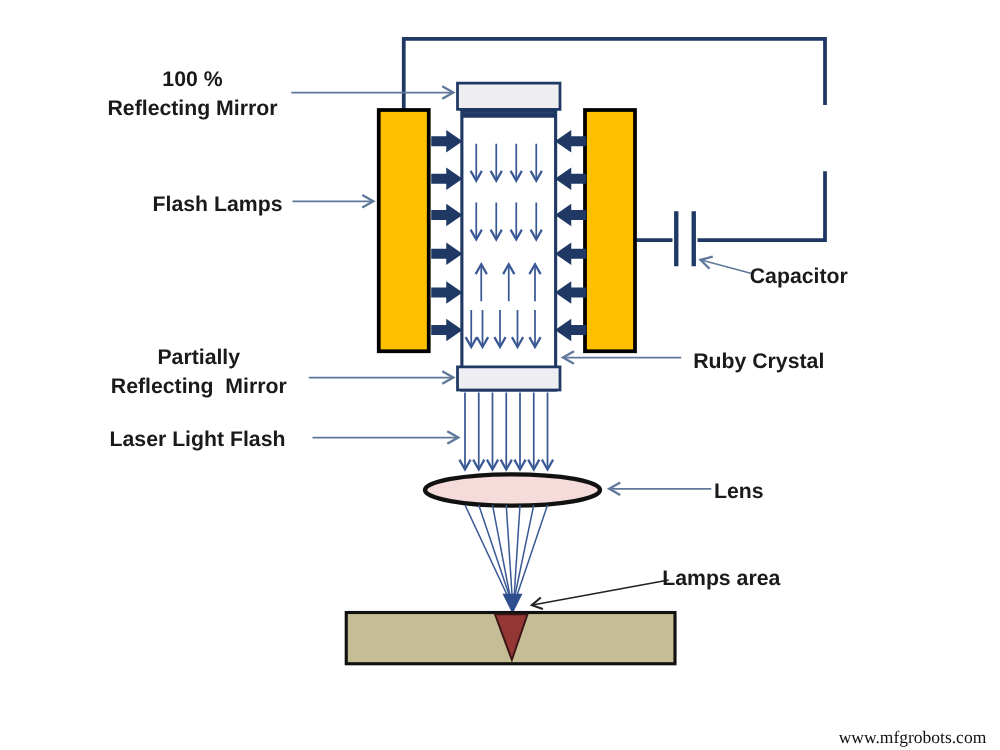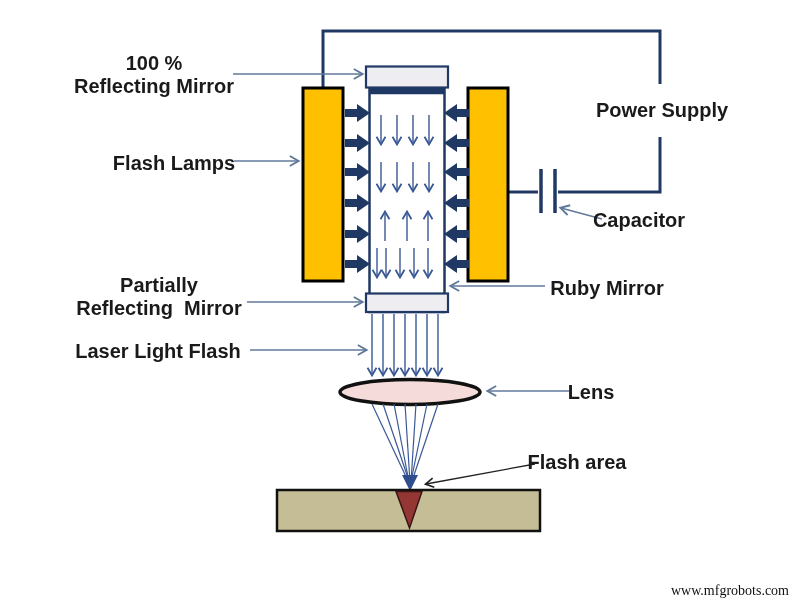--- a/index.html
+++ b/index.html
@@ -6,21 +6,21 @@
   body{
     width:800px;height:600px;background:#ffffff;overflow:hidden;
     font-family:"Liberation Sans","DejaVu Sans",sans-serif;
   }
   .stage{position:relative;width:800px;height:600px;background:#fff;}
   .stage svg{position:absolute;left:0;top:0;}
   .lbl{
     position:absolute;
     transform:translateX(-50%);
     font-weight:bold;
-    font-size:20px;
+    font-size:17px;
     line-height:23px;
     color:var(--text-black,#1a1a1a);
     text-align:center;
     white-space:pre-wrap;
     z-index:2;
   }
   .lbl-big{font-size:17px;}
   .watermark{
     position:absolute;
     right:11px;top:579px;
@@ -145,20 +145,19 @@
     </g>
     <line x1="535" y1="464" x2="426" y2="484" stroke="#222" stroke-width="1.3" marker-end="url(#ah-black)"></line>
   </svg>
 
   <div class="lbl" style="left:154px;top:52px;">100 %
 Reflecting Mirror</div>
   <div class="lbl" style="left:174px;top:152px;">Flash Lamps</div>
   <div class="lbl" style="left:159px;top:274px;">Partially
 Reflecting  Mirror</div>
   <div class="lbl" style="left:158px;top:340px;">Laser Light Flash</div>
-  <div class="lbl" style="left:662px;top:99px;">Power Supply</div>
   <div class="lbl" style="left:639px;top:209px;">Capacitor</div>
-  <div class="lbl" style="left:607px;top:277px;">Ruby Mirror</div>
+  <div class="lbl" style="left:607px;top:277px;">Ruby Crystal</div>
   <div class="lbl" style="left:591px;top:381px;">Lens</div>
-  <div class="lbl" style="left:577px;top:451px;">Flash area</div>
+  <div class="lbl" style="left:577px;top:451px;">Lamps area</div>
   <div class="lbl watermark">www.mfgrobots.com</div>
 
 </div>
 
 </body></html>

